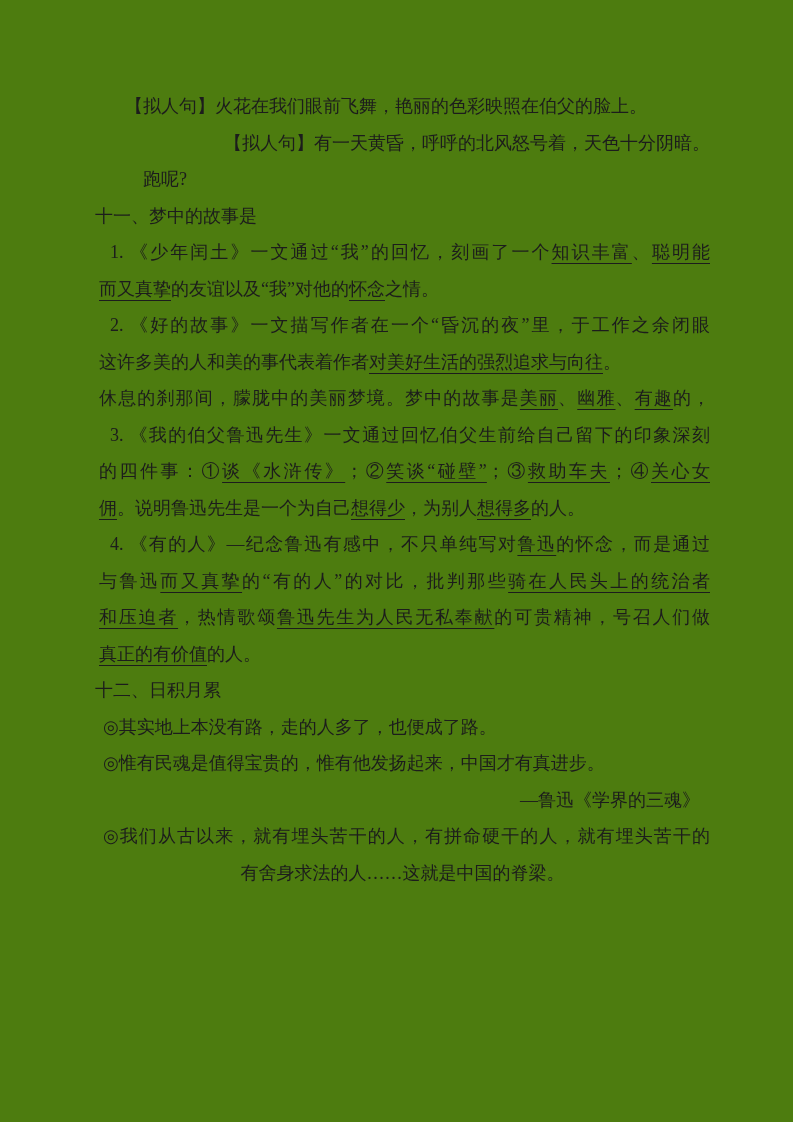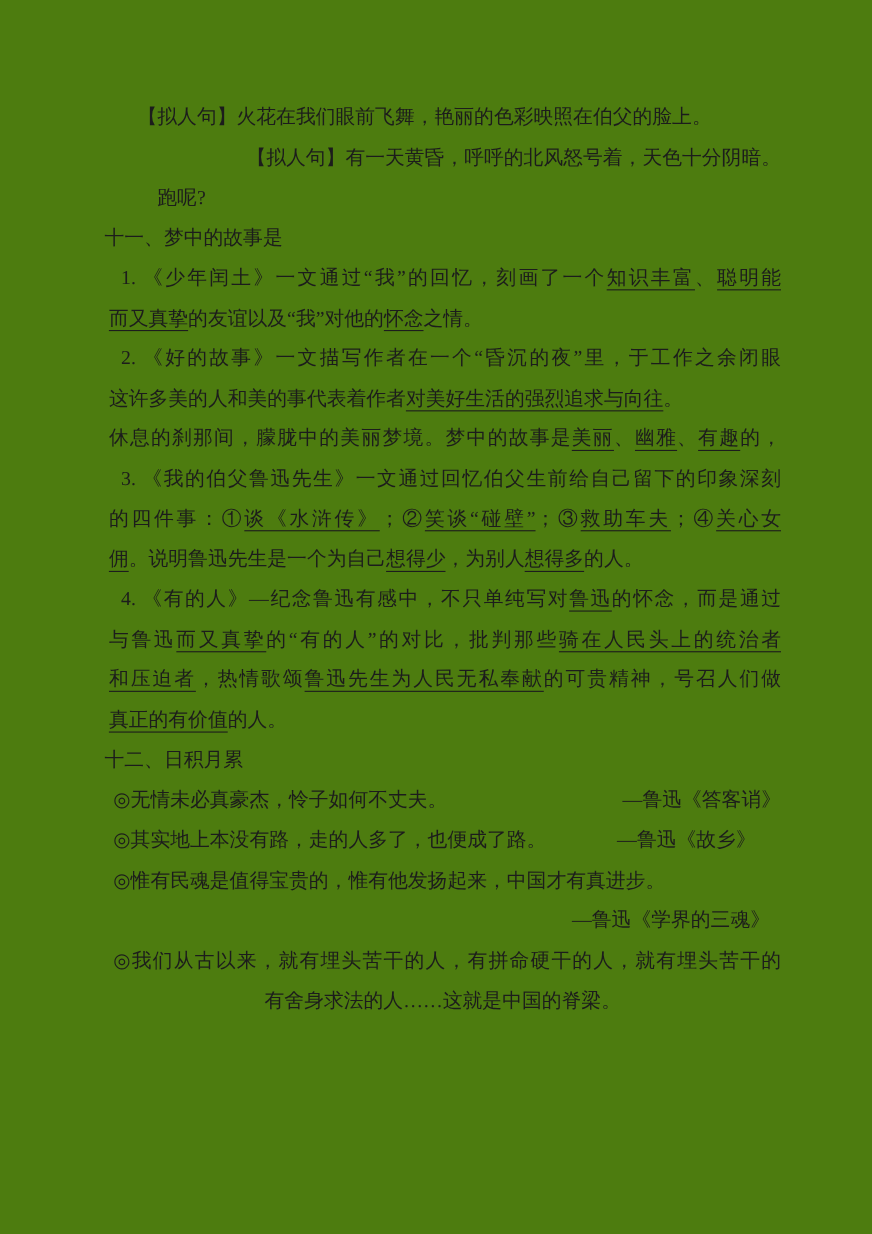--- a/index.html
+++ b/index.html
@@ -63,26 +63,21 @@
       <div class="line" style="margin-left: 4px;"><span>这许多美的人和美的事代表着作者</span><span class="u">对美好生活的强烈追求与向往</span><span>。</span></div>
       <div class="line fill" style="margin-left: 4px;"><span>休息的刹那间，朦胧中的美丽梦境。梦中的故事是</span><span class="u">美丽</span><span>、</span><span class="u">幽雅</span><span>、</span><span class="u">有趣</span><span>的，</span></div>
       <div class="line fill" style="margin-left: 15px;"><span>3. 《我的伯父鲁迅先生》一文通过回忆伯父生前给自己留下的印象深刻</span></div>
       <div class="line fill" style="margin-left: 4px;"><span>的四件事：①</span><span class="u">谈《水浒传》</span><span>；②</span><span class="u">笑谈“碰壁”</span><span>；③</span><span class="u">救助车夫</span><span>；④</span><span class="u">关心女</span></div>
       <div class="line" style="margin-left: 4px;"><span class="u">佣</span><span>。说明鲁迅先生是一个为自己</span><span class="u">想得少</span><span>，为别人</span><span class="u">想得多</span><span>的人。</span></div>
       <div class="line fill" style="margin-left: 15px;"><span>4. 《有的人》—纪念鲁迅有感中，不只单纯写对</span><span class="u">鲁迅</span><span>的怀念，而是通过</span></div>
       <div class="line fill" style="margin-left: 4px;"><span>与鲁迅</span><span class="u">而又真挚</span><span>的“有的人”的对比，批判那些</span><span class="u">骑在人民头上的统治者</span></div>
       <div class="line fill" style="margin-left: 4px;"><span class="u">和压迫者</span><span>，热情歌颂</span><span class="u">鲁迅先生为人民无私奉献</span><span>的可贵精神，号召人们做</span></div>
       <div class="line" style="margin-left: 4px;"><span class="u">真正的有价值</span><span>的人。</span></div>
       <div class="line" style="margin-left: 0px;"><span>十二、日积月累</span></div>
-      <div class="line row" style="margin-left: 8px;">
-        <span><span>◎无情未必真豪杰，怜子如何不丈夫。</span></span>
-        <span style="padding-right: 0px;">—鲁迅《答客诮》</span>
-      </div>
       <div class="line row" style="margin-left: 8px; align-items: center;">
         <span><span>◎其实地上本没有路，走的人多了，也便成了路。</span></span>
-        <span style="padding-right: 23px;">—鲁迅《故乡》</span>
       </div>
       <div class="line" style="margin-left: 8px;"><span>◎惟有民魂是值得宝贵的，惟有他发扬起来，中国才有真进步。</span></div>
       <div class="line right" style="margin-left: 0px; padding-right: 10px;"><span>—鲁迅《学界的三魂》</span></div>
       <div class="line fill" style="margin-left: 8px;"><span>◎我们从古以来，就有埋头苦干的人，有拼命硬干的人，就有埋头苦干的人，</span></div>
       <div class="line" style="margin-left: 0px; text-align: center;"><span>有舍身求法的人……这就是中国的脊梁。</span></div>
     </div>
 </div>
 
 </body></html>

